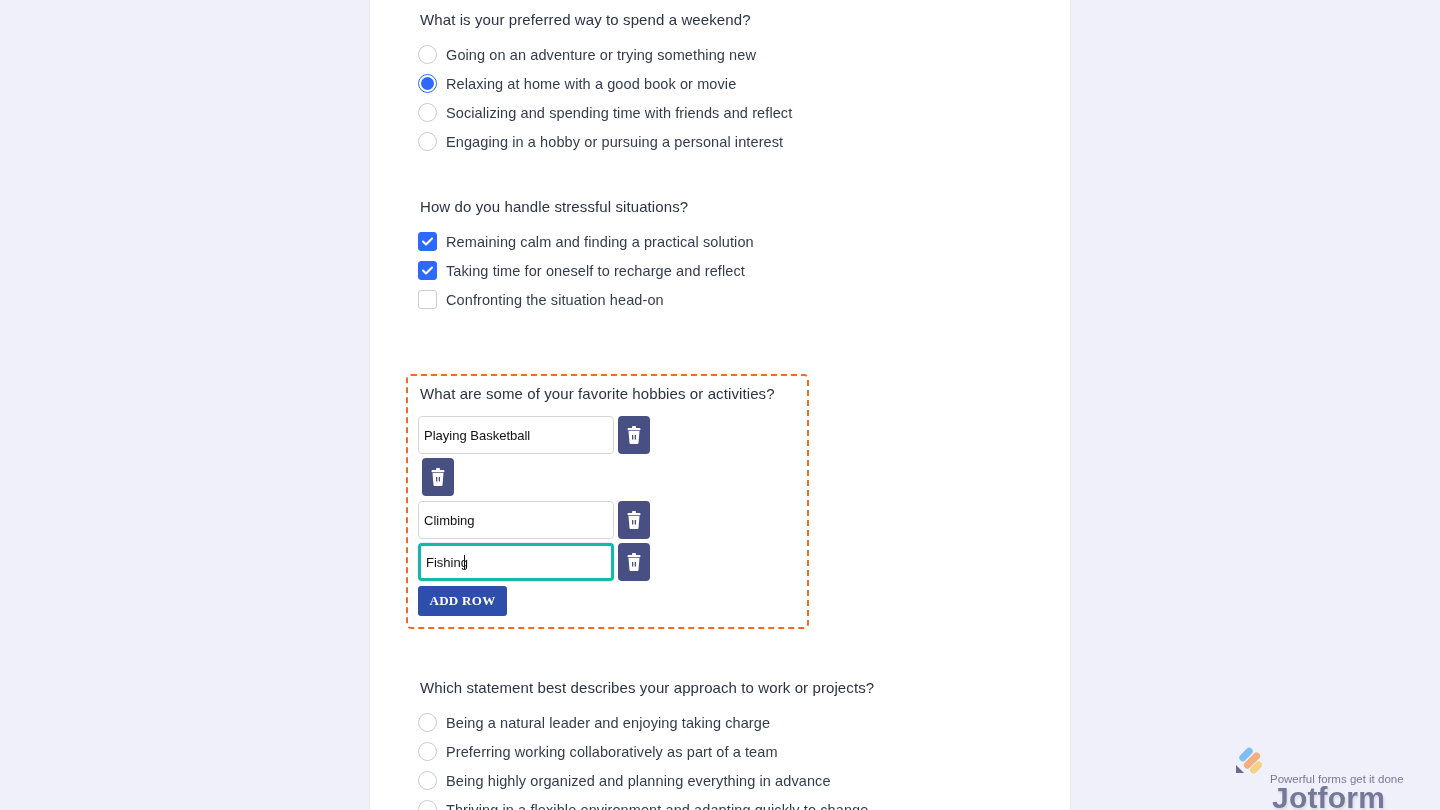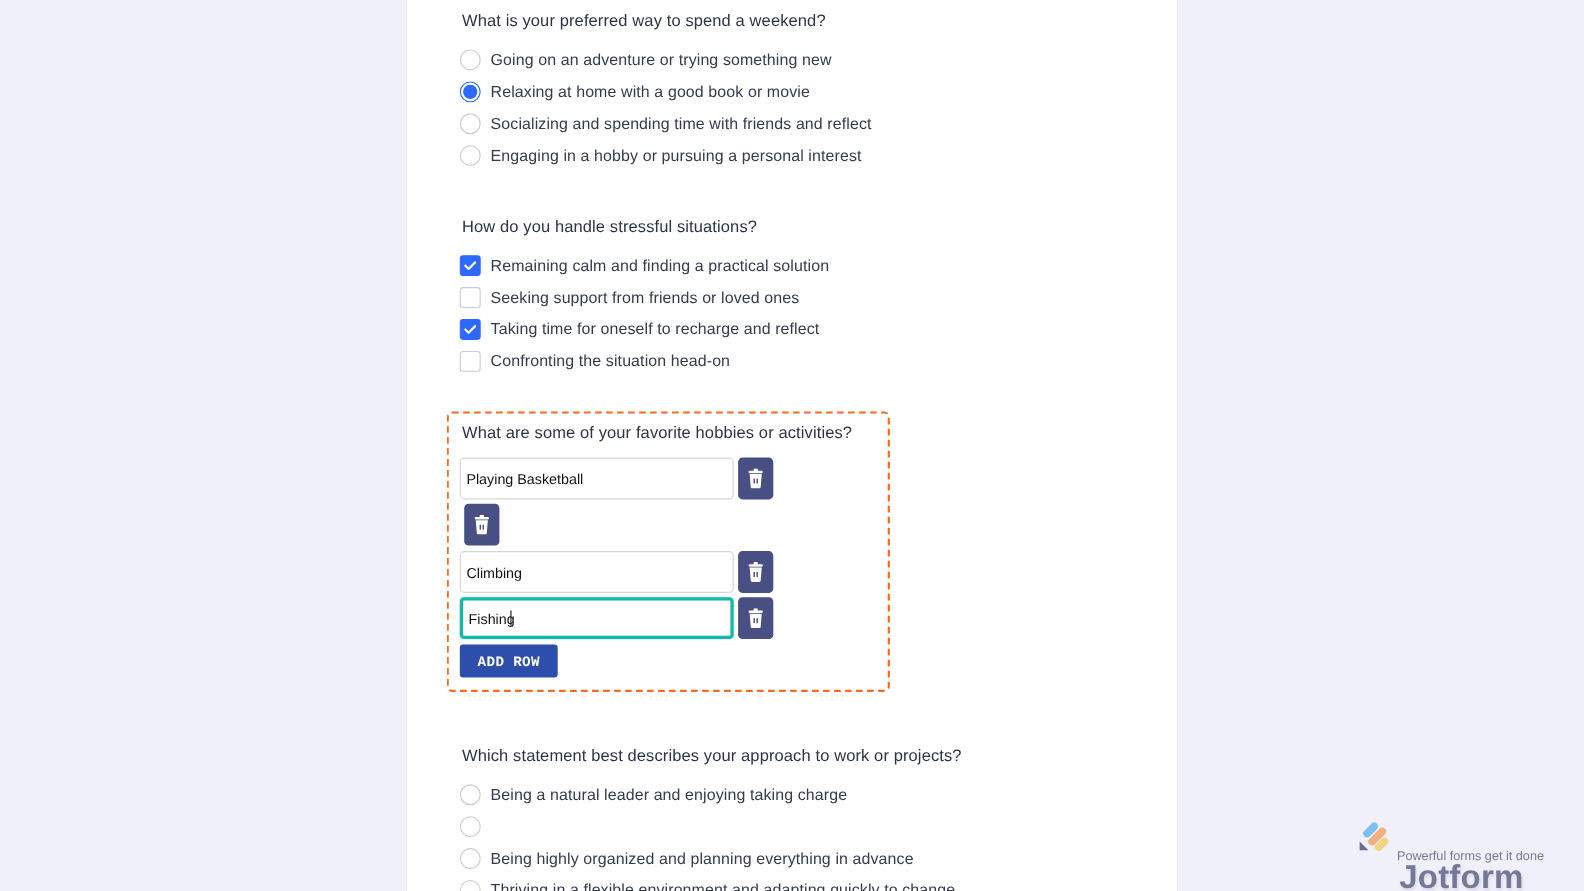--- a/index.html
+++ b/index.html
@@ -46,34 +46,34 @@
   .checkbox svg { display: none; }
   .checkbox.checked svg { display: block; }
 
   .hobbies-box {
     position: absolute; left: 36px; top: 374px; width: 403px; height: 255px;
     border: 2px dashed #f26b21; border-radius: 5px;
   }
   .hobbies-box .q-label { position: absolute; left: 12px; top: 8px; margin: 0; }
   .row { position: absolute; left: 10px; display: flex; align-items: center; }
   .hobby-input {
-    width: 249px; height: 38px; border: 1px solid #d5d6da; border-radius: 4px;
+    width: 196px; height: 38px; border: 1px solid #d5d6da; border-radius: 4px;
     font-family: "Liberation Sans", sans-serif; font-size: 13px; color: #111;
     padding: 0 5px; background: #fff; outline: none;
   }
   .hobby-input.focused { border: 3px solid #14b8a6; box-shadow: 0 0 0 1px rgba(91,140,255,0.15); }
   .trash-btn {
     width: 32px; height: 38px; margin-left: 4px; border-radius: 4px;
     background: #484f83; border: none; display: flex; align-items: center; justify-content: center;
     cursor: pointer;
   }
   .add-row {
     position: absolute; left: 10px; top: 210px; width: 89px; height: 30px;
     background: #2d4eab; color: #fff; border: none; border-radius: 3px;
-    font-family: Liberation Mono, monospace; font-size: 13px; font-weight: bold; letter-spacing: 0.3px;
+    font-family: Liberation Serif, serif; font-size: 13px; font-weight: bold; letter-spacing: 0.3px;
     cursor: pointer;
   }
   .caret { display: inline-block; width: 1px; height: 14px; background: #111; vertical-align: middle; margin-left: 0px; }
   .input-wrap { position: relative; }
   .input-wrap .caret { position: absolute; top: 12px; }
 
   .logo {
     position: absolute; left: 1234px; top: 745px; width: 180px; height: 45px;
     opacity: 0.75;
   }
@@ -117,26 +117,20 @@
     <div class="q-label">How do you handle stressful situations?</div>
     <div class="option">
       <span class="checkbox checked">
         <svg width="11" height="9" viewBox="0 0 11 9">
             <path d="M1 4.5 L4 7.5 L10 1.5" stroke="#fff" stroke-width="2" fill="none" stroke-linecap="round" stroke-linejoin="round"></path>
           </svg>
       </span>
       <span>Remaining calm and finding a practical solution</span>
     </div>
     <div class="option">
-      <span class="checkbox">
-        
-      </span>
-      <span>Seeking support from friends or loved ones</span>
-    </div>
-    <div class="option">
       <span class="checkbox checked">
         <svg width="11" height="9" viewBox="0 0 11 9">
             <path d="M1 4.5 L4 7.5 L10 1.5" stroke="#fff" stroke-width="2" fill="none" stroke-linecap="round" stroke-linejoin="round"></path>
           </svg>
       </span>
       <span>Taking time for oneself to recharge and reflect</span>
     </div>
     <div class="option">
       <span class="checkbox">
         
@@ -206,20 +200,21 @@
   </div>
 
   <div class="question" style="top:678px;">
     <div class="q-label">Which statement best describes your approach to work or projects?</div>
     <div class="option">
       <span class="radio"></span>
       <span>Being a natural leader and enjoying taking charge</span>
     </div>
     <div class="option">
       <span class="radio"></span>
+      <span>Preferring working collaboratively as part of a team</span>
     </div>
     <div class="option">
       <span class="radio"></span>
       <span>Being highly organized and planning everything in advance</span>
     </div>
     <div class="option">
       <span class="radio"></span>
       <span>Thriving in a flexible environment and adapting quickly to change</span>
     </div>
   </div>

